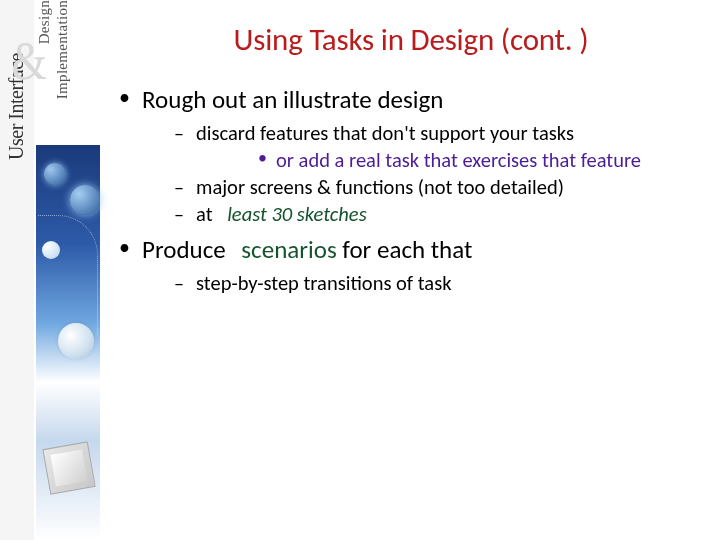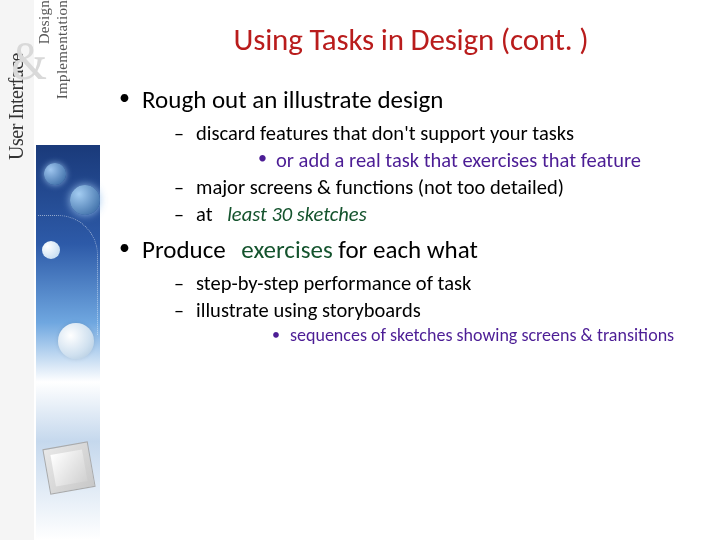--- a/index.html
+++ b/index.html
@@ -74,30 +74,22 @@
           </li>
           <li>
             <span>major screens &amp; functions (not too detailed)</span>
           </li>
           <li>
             <span>at </span><span class="hl it">least 30 sketches</span>
           </li>
         </ul>
       </li>
       <li>
-        <span>Produce </span><span class="hl">exercises</span><span> for each what</span>
+        <span>Produce </span><span class="hl">scenarios</span><span> for each that</span>
         <ul class="l2">
           <li>
-            <span>step-by-step performance of task</span>
-          </li>
-          <li>
-            <span>illustrate using storyboards</span>
-            <ul class="l3 small">
-              <li>
-                <span>sequences of sketches showing screens &amp; transitions</span>
-              </li>
-            </ul>
+            <span>step-by-step transitions of task</span>
           </li>
         </ul>
       </li>
     </ul>
   </div>
 </div>
 
 </body></html>

